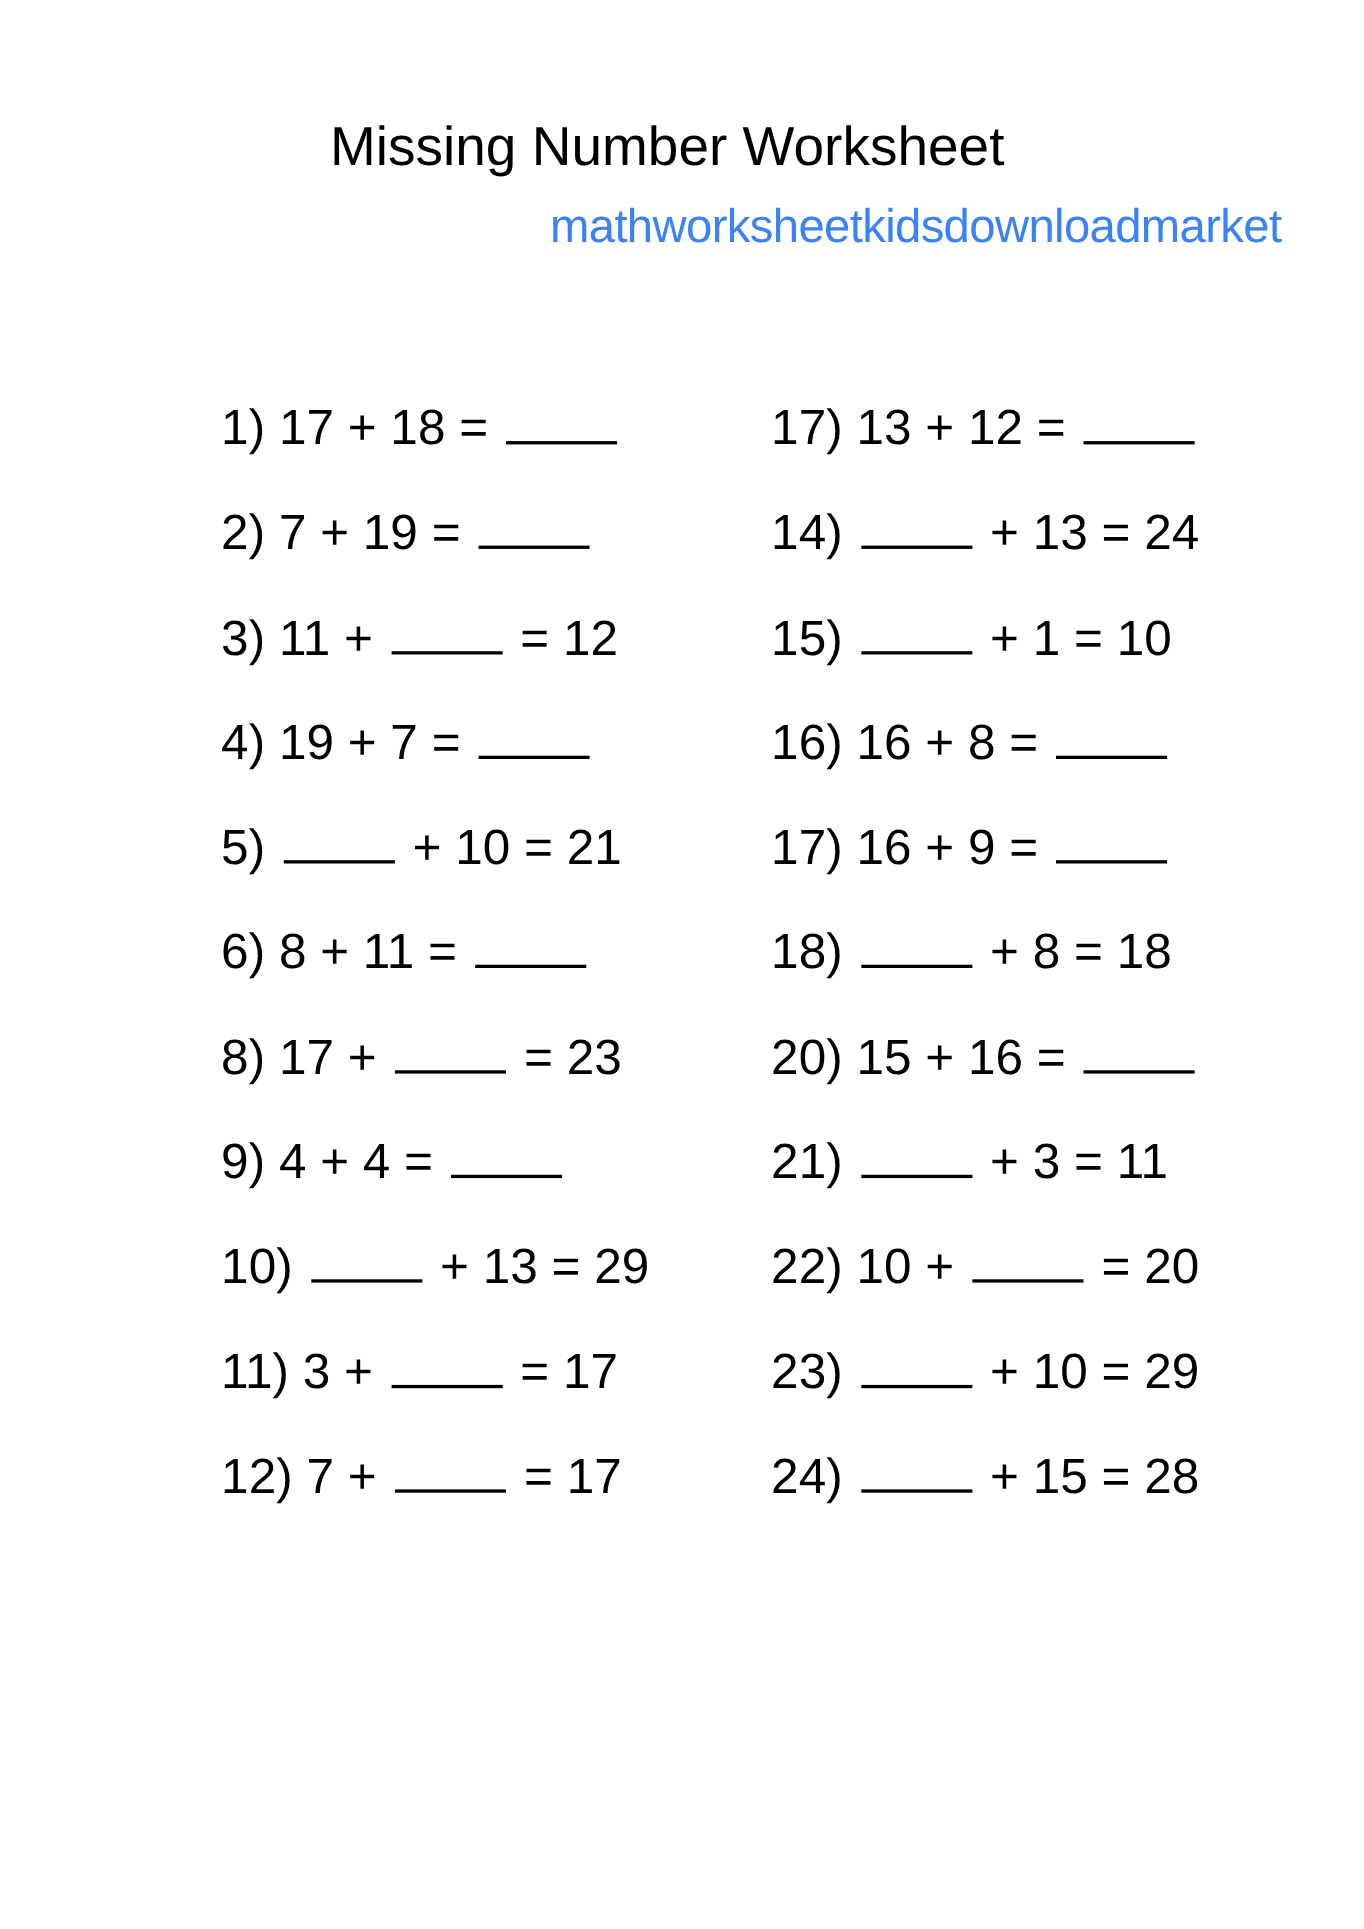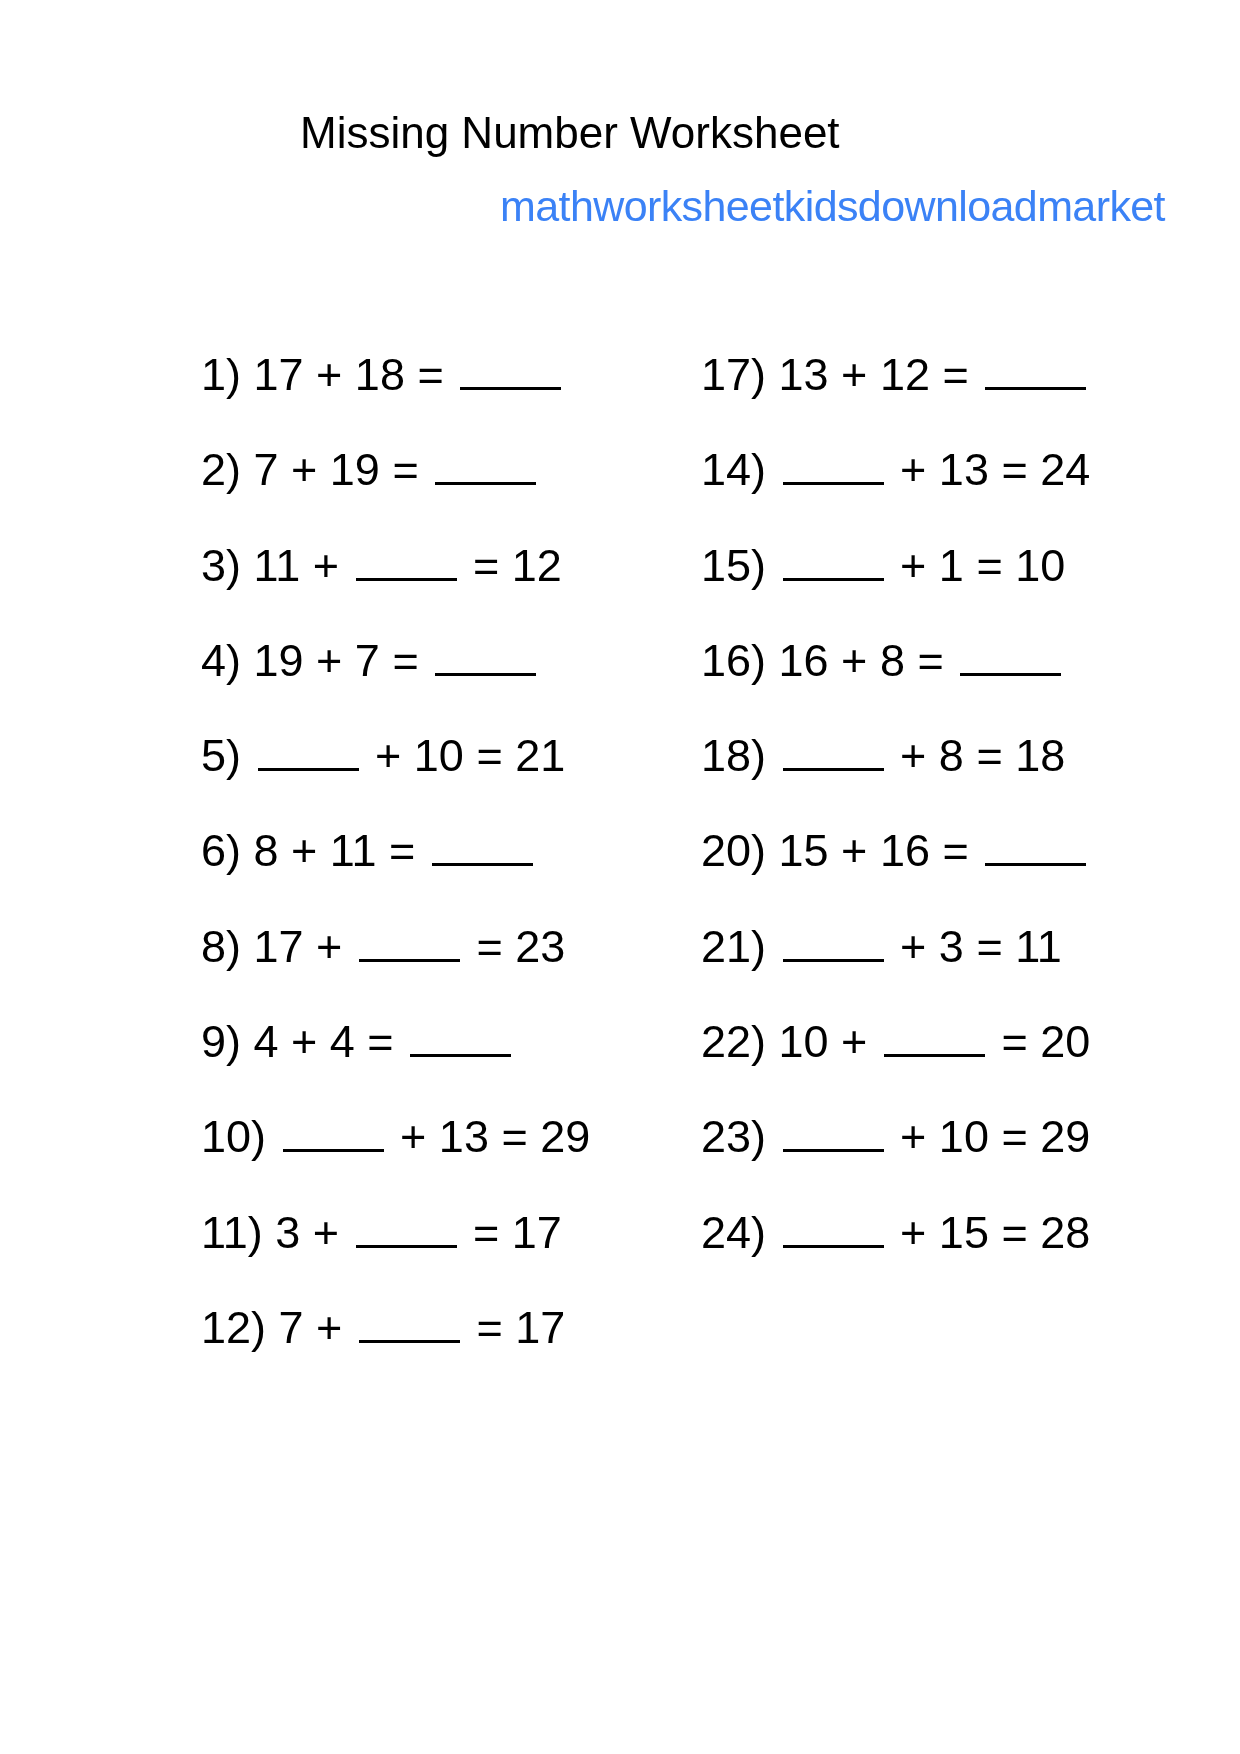--- a/index.html
+++ b/index.html
@@ -12,38 +12,38 @@
       height: 1754px;
       position: relative;
       overflow: hidden;
       font-family: "Liberation Sans", sans-serif;
       color: #000000;
     }
     .title {
       position: absolute;
       left: 300px;
       top: 98px;
-      font-size: 44px;
+      font-size: 50px;
       line-height: 70px;
       white-space: nowrap;
       letter-spacing: 0px;
     }
     .subtitle {
       position: absolute;
       left: 500px;
       top: 180px;
       font-size: 43px;
       line-height: 52px;
       color: #3b82f6;
       white-space: nowrap;
       letter-spacing: -0.6px;
     }
     .column {
       position: absolute;
-      top: 350px;
+      top: 364px;
     }
     .column.left { left: 201px; }
     .column.right { left: 701px; }
     .problem {
       height: 95.3px;
       font-size: 45px;
       line-height: 50px;
       white-space: nowrap;
     }
     .blank {
@@ -73,19 +73,20 @@
     <div class="problem"><span>9)</span> <span>4 + 4 =</span> <span class="blank" aria-label="____"></span><span></span></div>
     <div class="problem"><span>10)</span> <span></span><span class="blank" aria-label="____"></span> <span>+ 13 = 29</span></div>
     <div class="problem"><span>11)</span> <span>3 +</span> <span class="blank" aria-label="____"></span> <span>= 17</span></div>
     <div class="problem"><span>12)</span> <span>7 +</span> <span class="blank" aria-label="____"></span> <span>= 17</span></div>
   </div>
 <div class="column right">
     <div class="problem"><span>17)</span> <span>13 + 12 =</span> <span class="blank" aria-label="____"></span><span></span></div>
     <div class="problem"><span>14)</span> <span></span><span class="blank" aria-label="____"></span> <span>+ 13 = 24</span></div>
     <div class="problem"><span>15)</span> <span></span><span class="blank" aria-label="____"></span> <span>+ 1 = 10</span></div>
     <div class="problem"><span>16)</span> <span>16 + 8 =</span> <span class="blank" aria-label="____"></span><span></span></div>
+    <div class="problem"><span>17)</span> <span>16 + 9 =</span> <span class="blank" aria-label="____"></span><span></span></div>
     <div class="problem"><span>18)</span> <span></span><span class="blank" aria-label="____"></span> <span>+ 8 = 18</span></div>
     <div class="problem"><span>20)</span> <span>15 + 16 =</span> <span class="blank" aria-label="____"></span><span></span></div>
     <div class="problem"><span>21)</span> <span></span><span class="blank" aria-label="____"></span> <span>+ 3 = 11</span></div>
     <div class="problem"><span>22)</span> <span>10 +</span> <span class="blank" aria-label="____"></span> <span>= 20</span></div>
     <div class="problem"><span>23)</span> <span></span><span class="blank" aria-label="____"></span> <span>+ 10 = 29</span></div>
     <div class="problem"><span>24)</span> <span></span><span class="blank" aria-label="____"></span> <span>+ 15 = 28</span></div>
   </div>
 
 </body></html>

